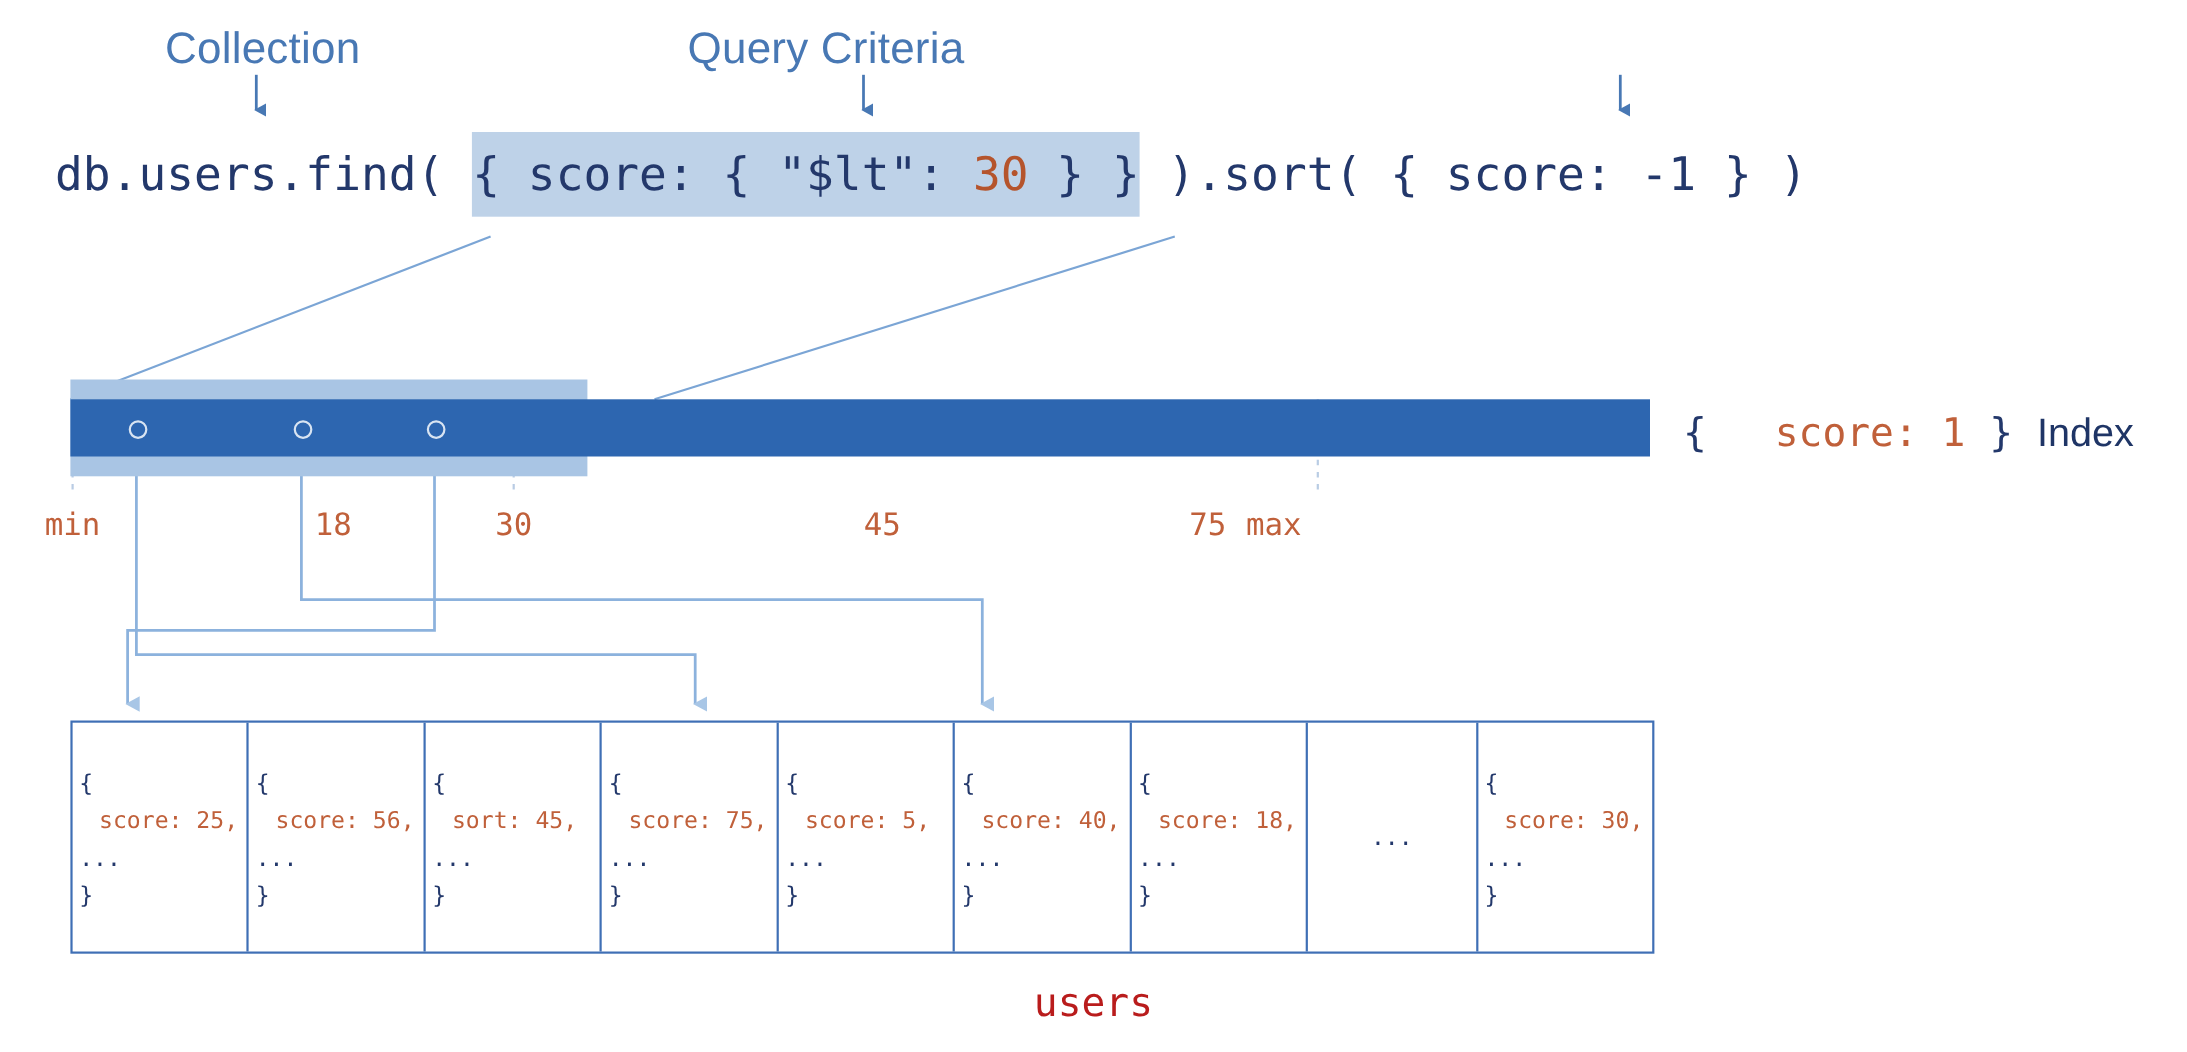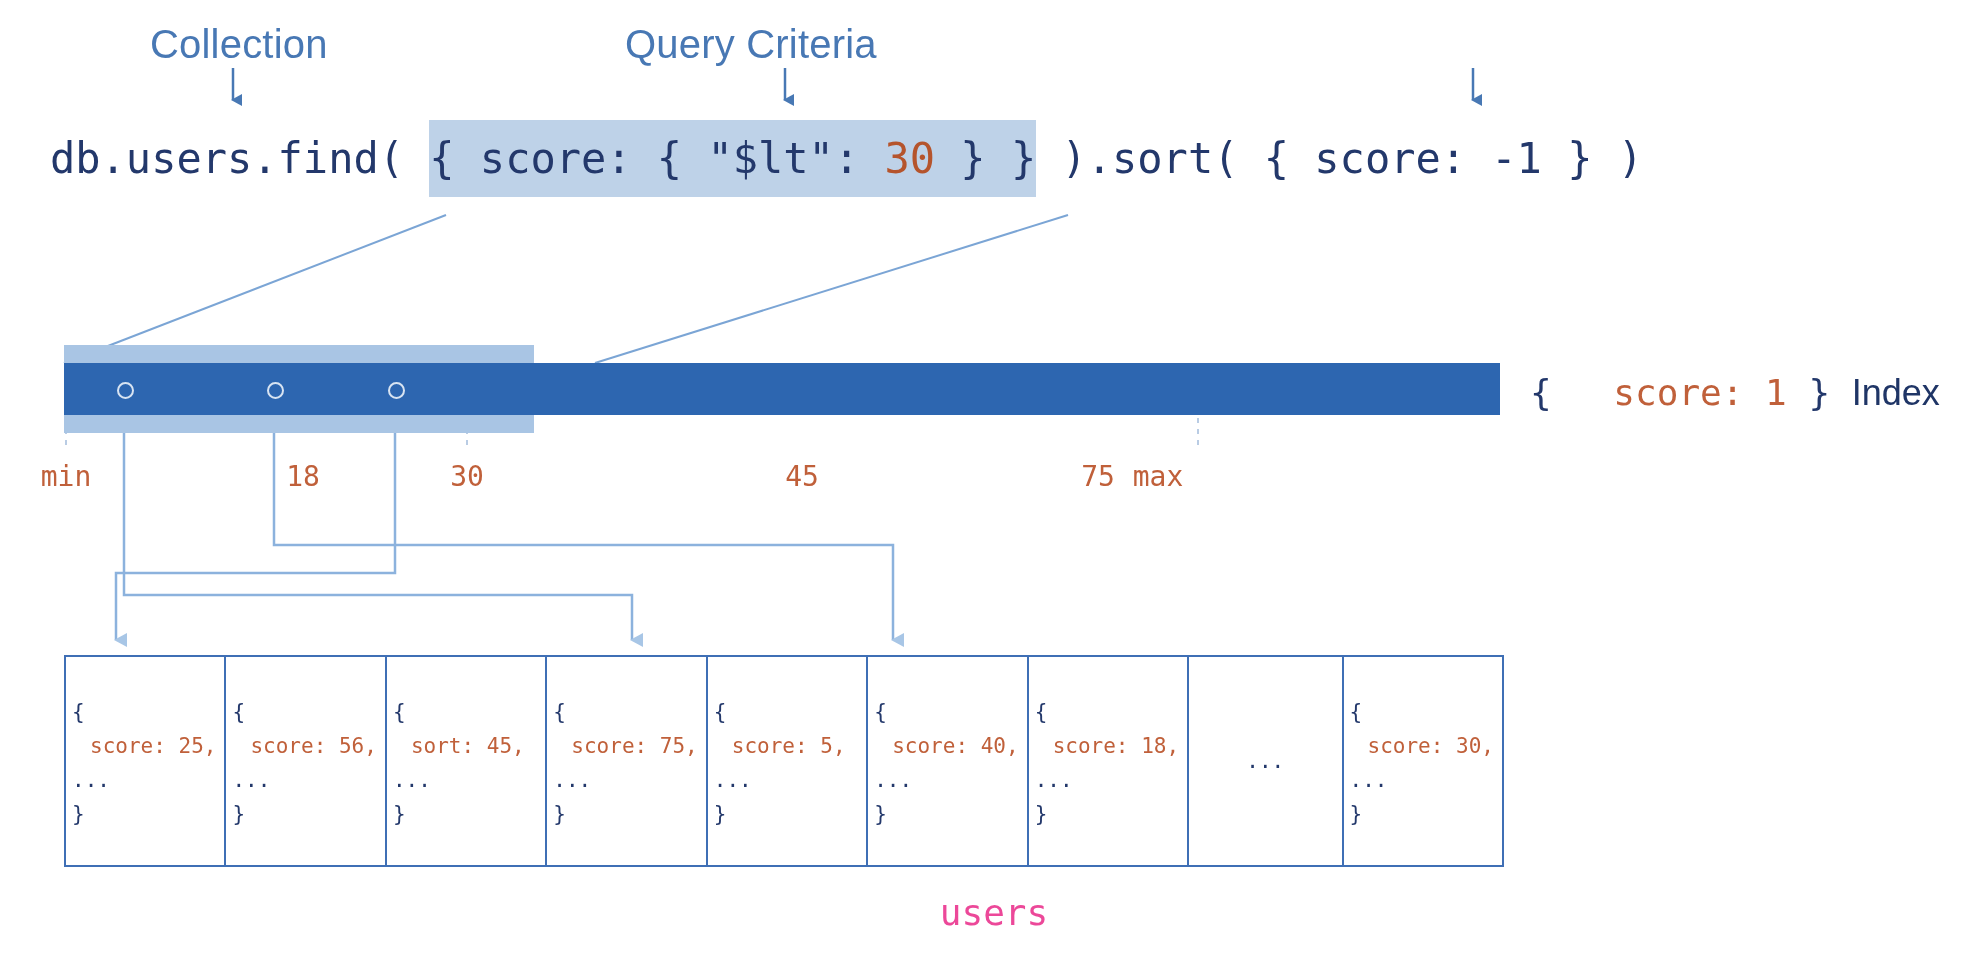--- a/index.html
+++ b/index.html
@@ -151,21 +151,21 @@
 
   
   .collection-name {
     position: absolute;
     left: 0;
     top: 892px;
     width: 1988px;
     text-align: center;
     font-family: "DejaVu Sans Mono", monospace;
     font-size: 36px;
-    color: #ec4899;
+    color: #b91c1c;
   }
 </style>
 </head>
 <body>
 
 <div class="stage">
 
   <svg class="svg-layer" viewBox="0 0 1988 956">
     <defs>
       <marker id="arrowBlue" markerWidth="12" markerHeight="12" refX="6" refY="9" orient="auto" markerUnits="userSpaceOnUse">

